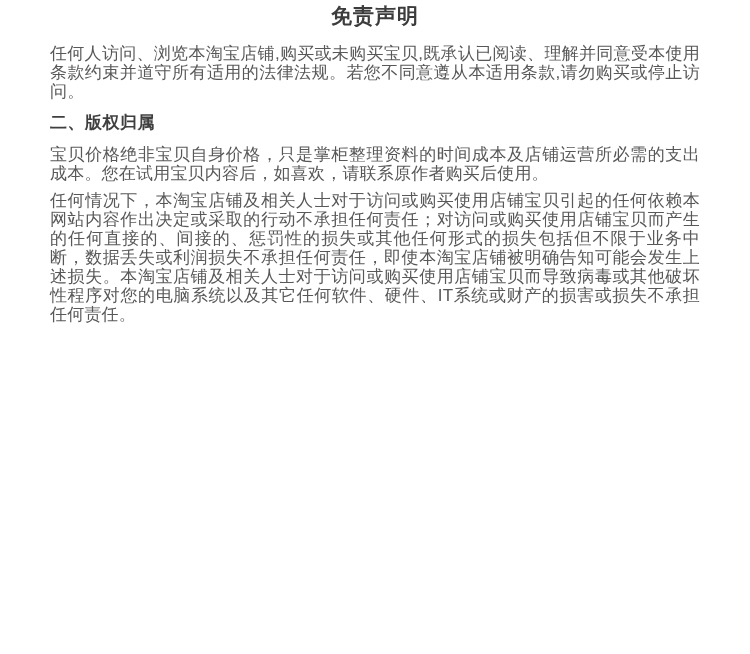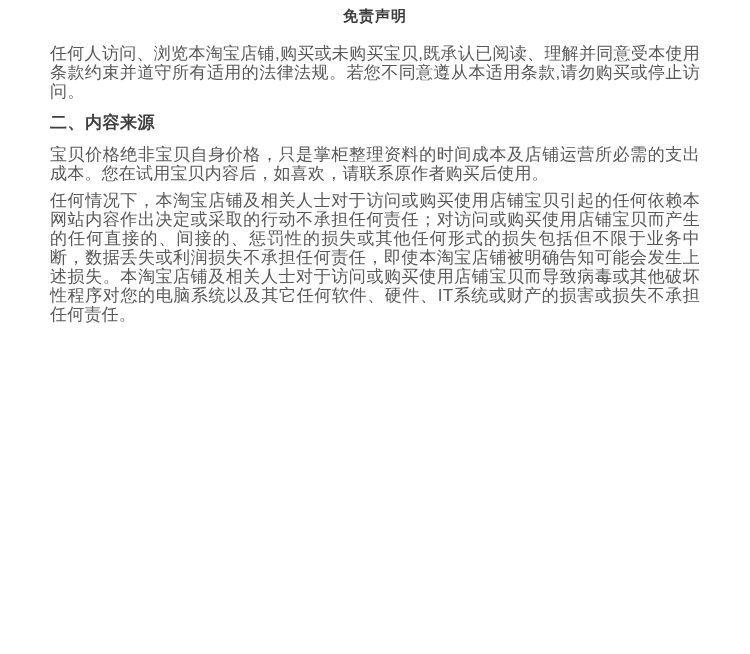--- a/index.html
+++ b/index.html
@@ -13,21 +13,21 @@
     height: 654px;
     margin: 0 auto;
     background: var(--bg, #ffffff);
     overflow: hidden;
     font-family: "Liberation Sans", "DejaVu Sans", sans-serif;
     box-sizing: border-box;
     padding: 2px 50px 0 50px;
   }
   .doc-title {
     margin: 0 0 14px 0;
-    font-size: 15px;
+    font-size: 21px;
     font-weight: bold;
     line-height: 28px;
     text-align: center;
     color: var(--title-color, #3c3c3c);
     letter-spacing: 1px;
   }
   .intro {
     margin: 0;
   }
   p.body-text {
@@ -56,21 +56,21 @@
 <div class="page" style="--bg: #ffffff; --title-color: #3c3c3c; --heading-color: #3f3f3f; --body-color: #585858;">
 
   <h1 class="doc-title">免责声明</h1>
 
   <p class="body-text intro">任何人访问、浏览本淘宝店铺,购买或未购买宝贝,既承认已阅读、理解并同意受本使用条款约束并道守所有适用的法律法规。若您不同意遵从本适用条款,请勿购买或停止访问。</p>
 
   <div class="section">
   </div>
 
   <div class="section">
-    <h2 class="section-heading">二、内容来源</h2>
+    <h2 class="section-heading">二、版权归属</h2>
   </div>
 
   <div class="section">
     <p class="body-text">宝贝价格绝非宝贝自身价格，只是掌柜整理资料的时间成本及店铺运营所必需的支出成本。您在试用宝贝内容后，如喜欢，请联系原作者购买后使用。</p>
   </div>
 
   <div class="section">
     <p class="body-text">任何情况下，本淘宝店铺及相关人士对于访问或购买使用店铺宝贝引起的任何依赖本网站内容作出决定或采取的行动不承担任何责任；对访问或购买使用店铺宝贝而产生的任何直接的、间接的、惩罚性的损失或其他任何形式的损失包括但不限于业务中断，数据丢失或利润损失不承担任何责任，即使本淘宝店铺被明确告知可能会发生上述损失。本淘宝店铺及相关人士对于访问或购买使用店铺宝贝而导致病毒或其他破坏性程序对您的电脑系统以及其它任何软件、硬件、IT系统或财产的损害或损失不承担任何责任。</p>
   </div>
 

